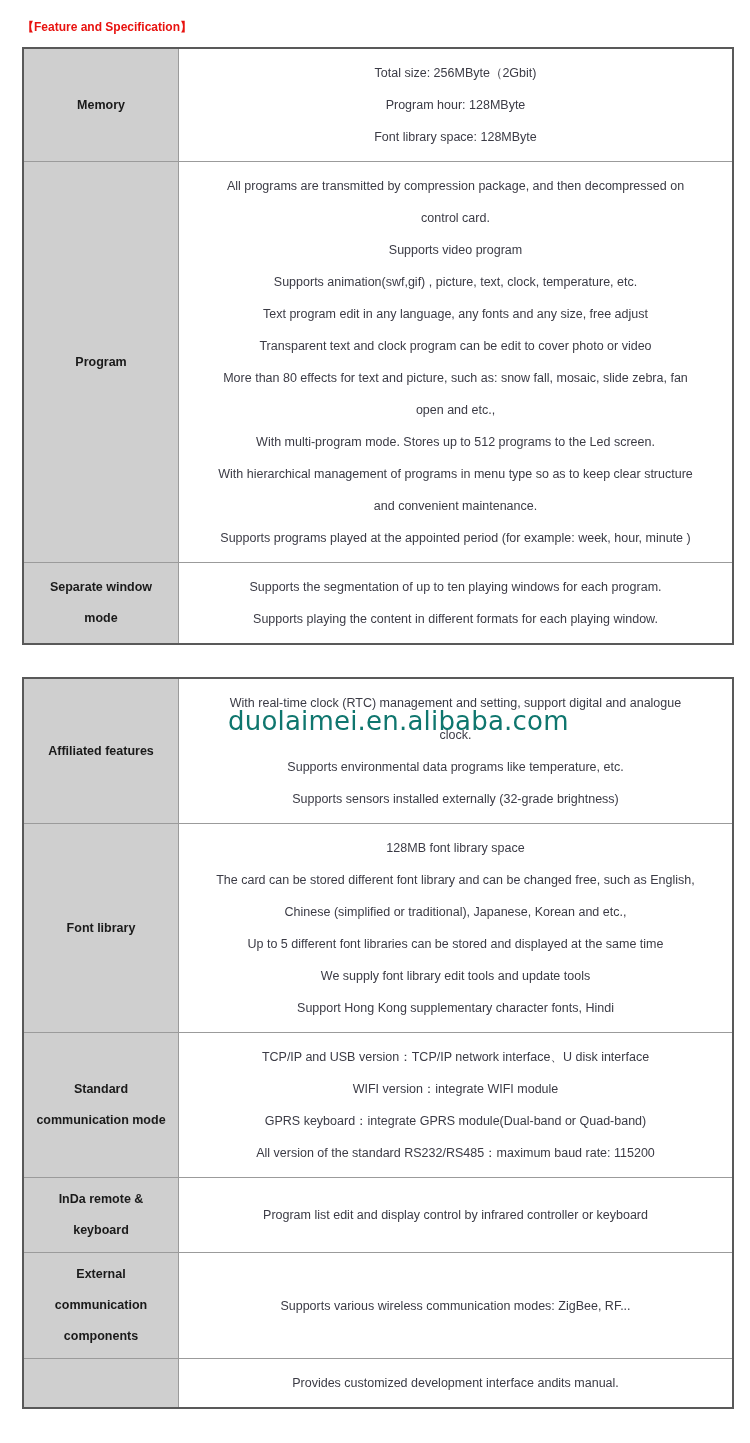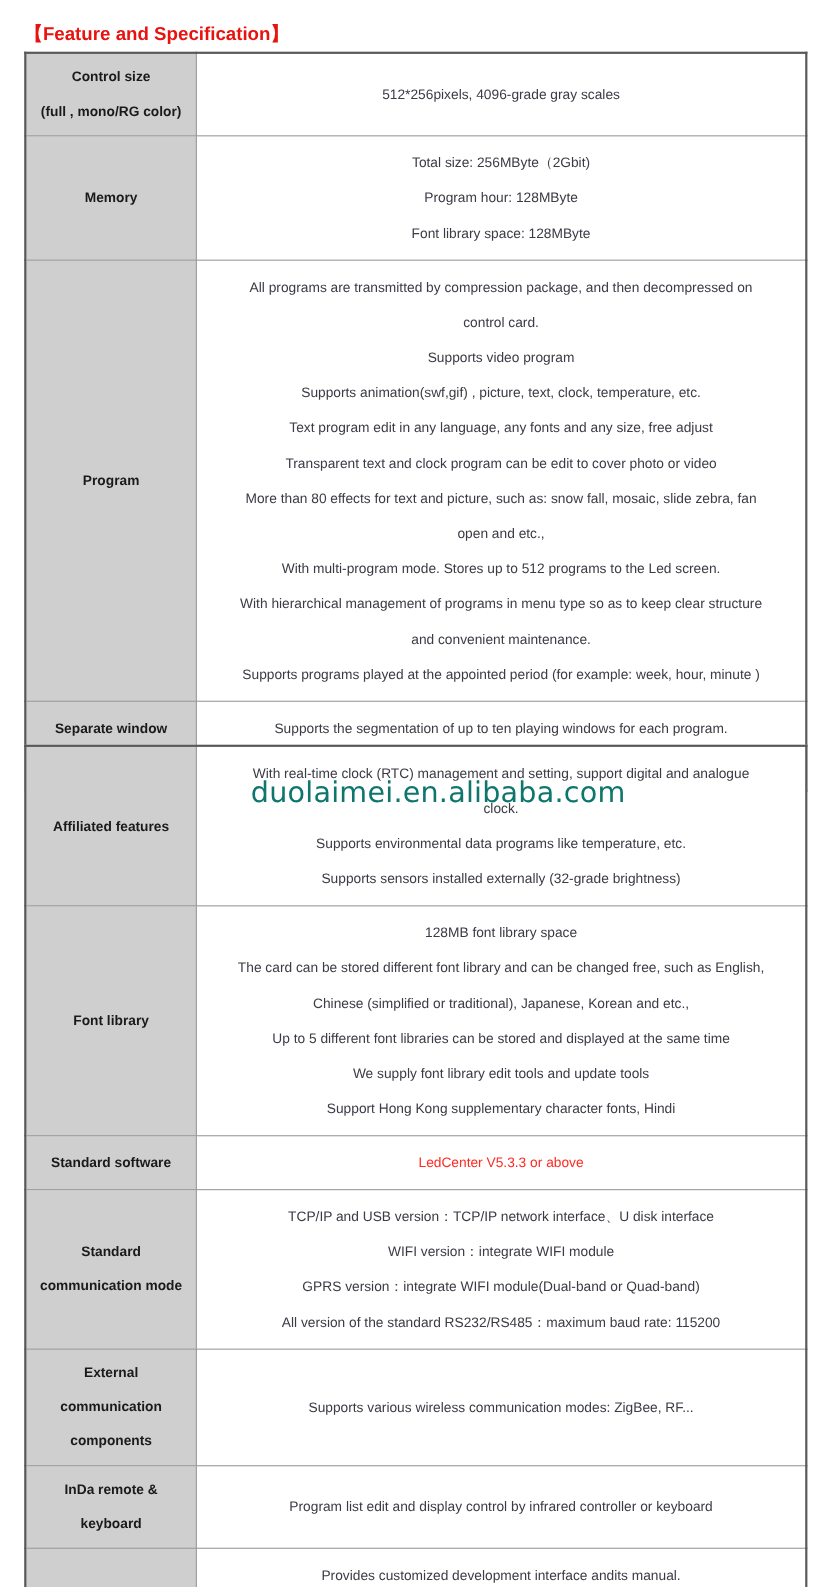--- a/index.html
+++ b/index.html
@@ -21,21 +21,21 @@
     position: relative;
     width: 750px;
     height: 1443px;
   }
 
   
   .section-heading {
     position: absolute;
     left: 22px;
     top: 19px;
-    font-size: 17px;
+    font-size: 12px;
     font-weight: bold;
     color: #e8120f;
     letter-spacing: 0px;
     white-space: nowrap;
   }
 
   
   .spec-table {
     position: absolute;
     left: 22px;
@@ -101,29 +101,20 @@
 </style>
 </head>
 <body>
 
 <div class="page">
 
   <div class="section-heading">【Feature and Specification】</div>
 
   <table class="spec-table" id="table-one">
     <tbody>
-        <tr>
-          <td class="label-cell">
-            <span class="lbl-line">Control size</span>
-            <span class="lbl-line">(full , mono/RG color)</span>
-          </td>
-          <td class="value-cell">
-            <span class="val-line">512*256pixels, 4096-grade gray scales</span>
-          </td>
-        </tr>
         <tr>
           <td class="label-cell">
             <span class="lbl-line">Memory</span>
           </td>
           <td class="value-cell">
             <span class="val-line">Total size: 256MByte（2Gbit)</span>
             <span class="val-line">Program hour: 128MByte</span>
             <span class="val-line">Font library space: 128MByte</span>
           </td>
         </tr>
@@ -180,58 +171,50 @@
             <span class="val-line">128MB font library space</span>
             <span class="val-line">The card can be stored different font library and can be changed free, such as English,</span>
             <span class="val-line">Chinese (simplified or traditional), Japanese, Korean and etc.,</span>
             <span class="val-line">Up to 5 different font libraries can be stored and displayed at the same time</span>
             <span class="val-line">We supply font library edit tools and update tools</span>
             <span class="val-line">Support Hong Kong supplementary character fonts, Hindi</span>
           </td>
         </tr>
         <tr>
           <td class="label-cell">
-            <span class="lbl-line">Standard software</span>
-          </td>
-          <td class="value-cell">
-            <span class="val-line red">LedCenter V5.3.3 or above</span>
-          </td>
-        </tr>
-        <tr>
-          <td class="label-cell">
             <span class="lbl-line">Standard</span>
             <span class="lbl-line">communication mode</span>
           </td>
           <td class="value-cell">
             <span class="val-line">TCP/IP and USB version：TCP/IP network  interface、U disk interface</span>
             <span class="val-line">WIFI version：integrate WIFI module</span>
-            <span class="val-line">GPRS version：integrate WIFI module(Dual-band or Quad-band)</span>
+            <span class="val-line">GPRS keyboard：integrate GPRS module(Dual-band or Quad-band)</span>
             <span class="val-line">All version of the standard RS232/RS485：maximum baud rate: 115200</span>
+          </td>
+        </tr>
+        <tr>
+          <td class="label-cell">
+            <span class="lbl-line">InDa remote &amp;</span>
+            <span class="lbl-line">keyboard</span>
+          </td>
+          <td class="value-cell">
+            <span class="val-line">Program list edit and display control by infrared controller or keyboard</span>
           </td>
         </tr>
         <tr>
           <td class="label-cell">
             <span class="lbl-line">External</span>
             <span class="lbl-line">communication</span>
             <span class="lbl-line">components</span>
           </td>
           <td class="value-cell">
             <span class="val-line">Supports various wireless communication modes: ZigBee, RF...</span>
           </td>
         </tr>
         <tr>
-          <td class="label-cell">
-            <span class="lbl-line">InDa remote &amp;</span>
-            <span class="lbl-line">keyboard</span>
-          </td>
-          <td class="value-cell">
-            <span class="val-line">Program list edit and display control by infrared controller or keyboard</span>
-          </td>
-        </tr>
-        <tr>
           <td class="label-cell"></td>
           <td class="value-cell">
             <span class="val-line">Provides customized development interface andits manual.</span>
           </td>
         </tr>
       </tbody>
   </table>
 
   <div class="watermark">duolaimei.en.alibaba.com</div>
 

